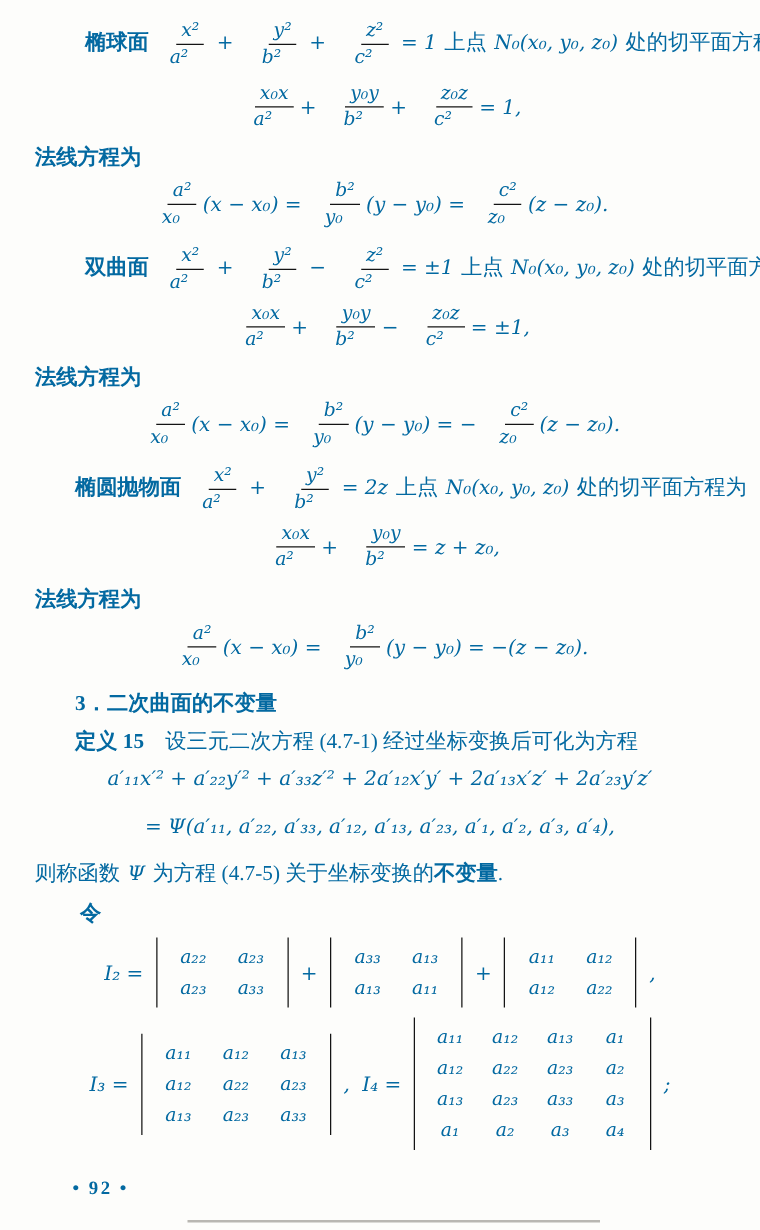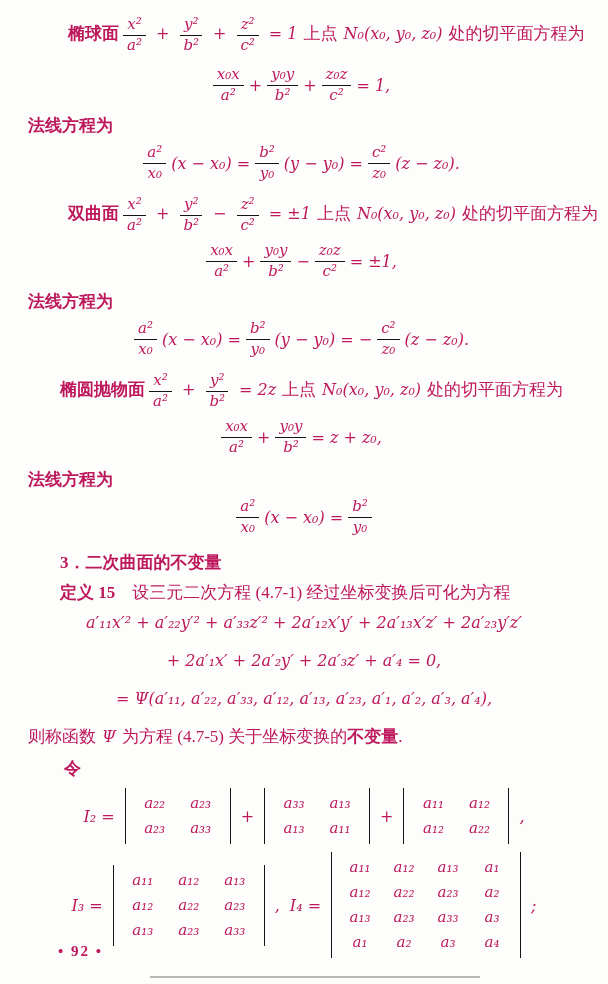--- a/index.html
+++ b/index.html
@@ -1,21 +1,21 @@
 <!DOCTYPE html>
 <html><head>
 <meta charset="utf-8">
 <style>
   html,body { margin:0; padding:0; background:#f2f1ee; }
   .page {
     position:relative;
     width:608px; height:984px;
     margin:0 auto;
     background:#fdfdfb;
-    color:#be185d;
+    color:#0369a1;
     font-family:"Liberation Serif", serif;
     font-size:17px;
     box-sizing:border-box;
     padding:14px 28px 0 28px;
     overflow:hidden;
   }
   .para { margin:0; line-height:40px; white-space:nowrap; }
   .para.indent { padding-left:40px; }
   .para.small-indent { padding-left:32px; }
   .cn { font-style:normal; }
@@ -39,21 +39,21 @@
     font-family:"DejaVu Serif", serif;
   }
   .frac {
     display:inline-flex; flex-direction:column; align-items:center;
     vertical-align:middle;
     font-family:"DejaVu Serif", serif;
     font-style:italic; font-size:15px;
   }
   .frac .num {
     display:block; padding:0 4px 1px 4px;
-    border-bottom:1px solid #141414; line-height:1.15;
+    border-bottom:1px solid #141414; line-height:1.15;margin-left:18px;
   }
   .frac .den { display:block; padding:1px 4px 0 4px; line-height:1.15; }
   .det {
     display:inline-flex; flex-direction:column; justify-content:flex-start;
     border-left:1.5px solid #141414; border-right:1.5px solid #141414;
     padding:3px 6px; margin:0 5px;
     font-family:"DejaVu Serif", serif; font-style:italic; font-size:15px;
   }
   .det .drow { display:flex; }
   .det .dcell { width:46px; text-align:center; line-height:25px; }
@@ -198,28 +198,28 @@
   <div class="eq mt2">
       <span class="frac">
         <span class="num">a²</span>
         <span class="den">x₀</span>
       </span>
       <span class="mi">(x − x₀) =</span>
       <span class="frac">
         <span class="num">b²</span>
         <span class="den">y₀</span>
       </span>
+      <span class="mi">(y − y₀) = −(z − z₀).</span>
     </div>
 
   <p class="heading mt10">3．二次曲面的不变量</p>
 
   <p class="para small-indent mt4" style="line-height:26px"><span class="cn b">定义 15</span><span class="cn">　设三元二次方程 (4.7-1) 经过坐标变换后可化为方程</span></p>
 
   <p class="eq-line mi mt4">a′₁₁x′² + a′₂₂y′² + a′₃₃z′² + 2a′₁₂x′y′ + 2a′₁₃x′z′ + 2a′₂₃y′z′</p>
-  <p class="eq-line mi mt2">+ 2a′₁x′ + 2a′₂y′ + 2a′₃z′ + a′₄ = 0,</p>
 
 
   <p class="eq-line mi mt2">= Ψ(a′₁₁, a′₂₂, a′₃₃, a′₁₂, a′₁₃, a′₂₃, a′₁, a′₂, a′₃, a′₄),</p>
 
   <p class="para mt6" style="line-height:26px"><span class="cn">则称函数</span><span class="mi">Ψ</span><span class="cn">为方程 (4.7-5) 关于坐标变换的</span><span class="cn b">不变量</span><span class="cn">.</span></p>
 
   <p class="heading mt6" style="padding-left:36px">令</p>
 
   <div class="eq mt6" style="min-height:56px">
       <span class="mi">I₂ =</span>

